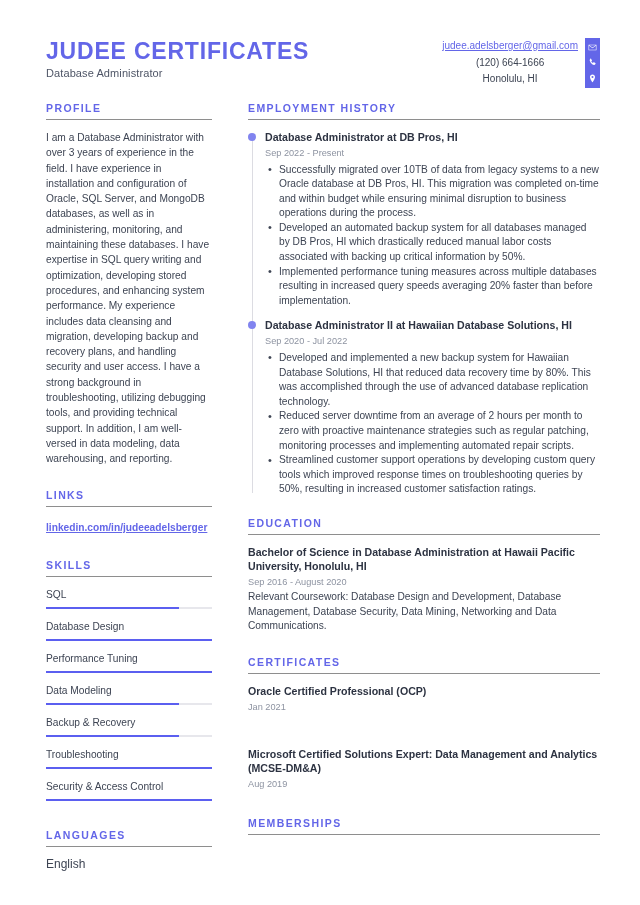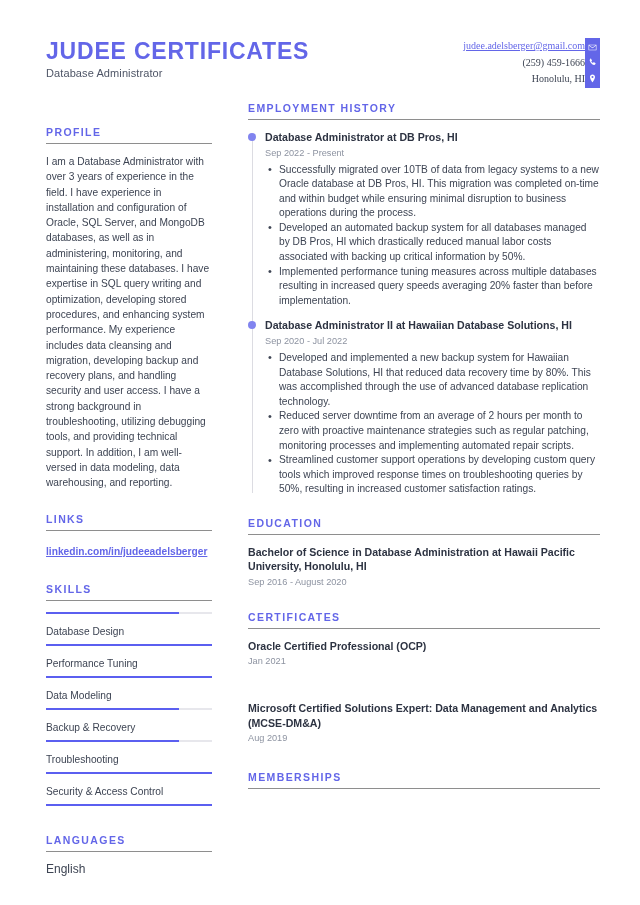--- a/index.html
+++ b/index.html
@@ -51,25 +51,25 @@
   }
 
   .contact-wrap {
     display: flex;
     align-items: flex-start;
     gap: 0;
     padding-top: 6px;
   }
 
   .contact-lines {
-    text-align: right;
+    text-align: center;
     font-size: 10px;
     line-height: 16.5px;
     color: #3d4453;
-    font-family: Liberation Serif, serif;
+    padding-right: 7px;
   }
 
   .contact-email {
     color: #6366e8;
     text-decoration: underline;
     display: block;
   }
 
   .contact-line { display: block; }
 
@@ -92,21 +92,20 @@
   .columns {
     display: flex;
     align-items: flex-start;
     gap: 0;
   }
 
   .col-left {
     width: 180px;
     flex: 0 0 180px;
     padding-right: 14px;
-    margin-top: 24px;
   }
 
   .col-right {
     flex: 1 1 auto;
     padding-left: 22px;
   }
 
   
   .section { margin-bottom: 0; }
 
@@ -260,21 +259,21 @@
 
   <div class="header">
     <div class="identity">
       <div class="full-name">JUDEE CERTIFICATES</div>
       <div class="job-title">Database Administrator</div>
     </div>
 
     <div class="contact-wrap">
       <div class="contact-lines">
         <a class="contact-email" href="#">judee.adelsberger@gmail.com</a>
-        <span class="contact-line">(259) 459-1666</span>
+        <span class="contact-line">(120) 664-1666</span>
         <span class="contact-line">Honolulu, HI</span>
       </div>
       <div class="icon-rail">
         <span>
           <svg width="9" height="9" viewBox="0 0 16 16" fill="#ffffff">
               <path d="M1 3h14v10H1V3zm1.2 1L8 8.2 13.8 4H2.2zM2 5.1V12h12V5.1L8 9.4 2 5.1z"></path>
             </svg>
         </span>
         <span>
           <svg width="9" height="9" viewBox="0 0 16 16" fill="#ffffff">
@@ -310,20 +309,21 @@
         </div>
       </div>
 
       <div class="gap-md"></div>
 
       <div class="section">
         <div class="section-title">SKILLS</div>
         <div class="section-rule"></div>
         <div id="skills-list">
             <div class="skill-row">
+              <div class="skill-label">SQL</div>
               <div class="skill-track">
                 <div class="skill-fill" style="width: 80%;"></div>
               </div>
             </div>
             <div class="skill-row">
               <div class="skill-label">Database Design</div>
               <div class="skill-track">
                 <div class="skill-fill" style="width: 100%;"></div>
               </div>
             </div>
@@ -401,20 +401,21 @@
 
       <div class="gap-sm"></div>
 
       <div class="section">
         <div class="section-title">EDUCATION</div>
         <div class="section-rule"></div>
         <div id="education-list">
             <div class="edu-entry">
               <div class="entry-title">Bachelor of Science in Database Administration at Hawaii Pacific University, Honolulu, HI</div>
               <div class="entry-date">Sep 2016 - August 2020</div>
+              <div class="entry-desc">Relevant Coursework: Database Design and Development, Database Management, Database Security, Data Mining, Networking and Data Communications.</div>
             </div>
           </div>
       </div>
 
       <div class="gap-sm"></div>
 
       <div class="section">
         <div class="section-title">CERTIFICATES</div>
         <div class="section-rule"></div>
         <div id="certificates-list">

